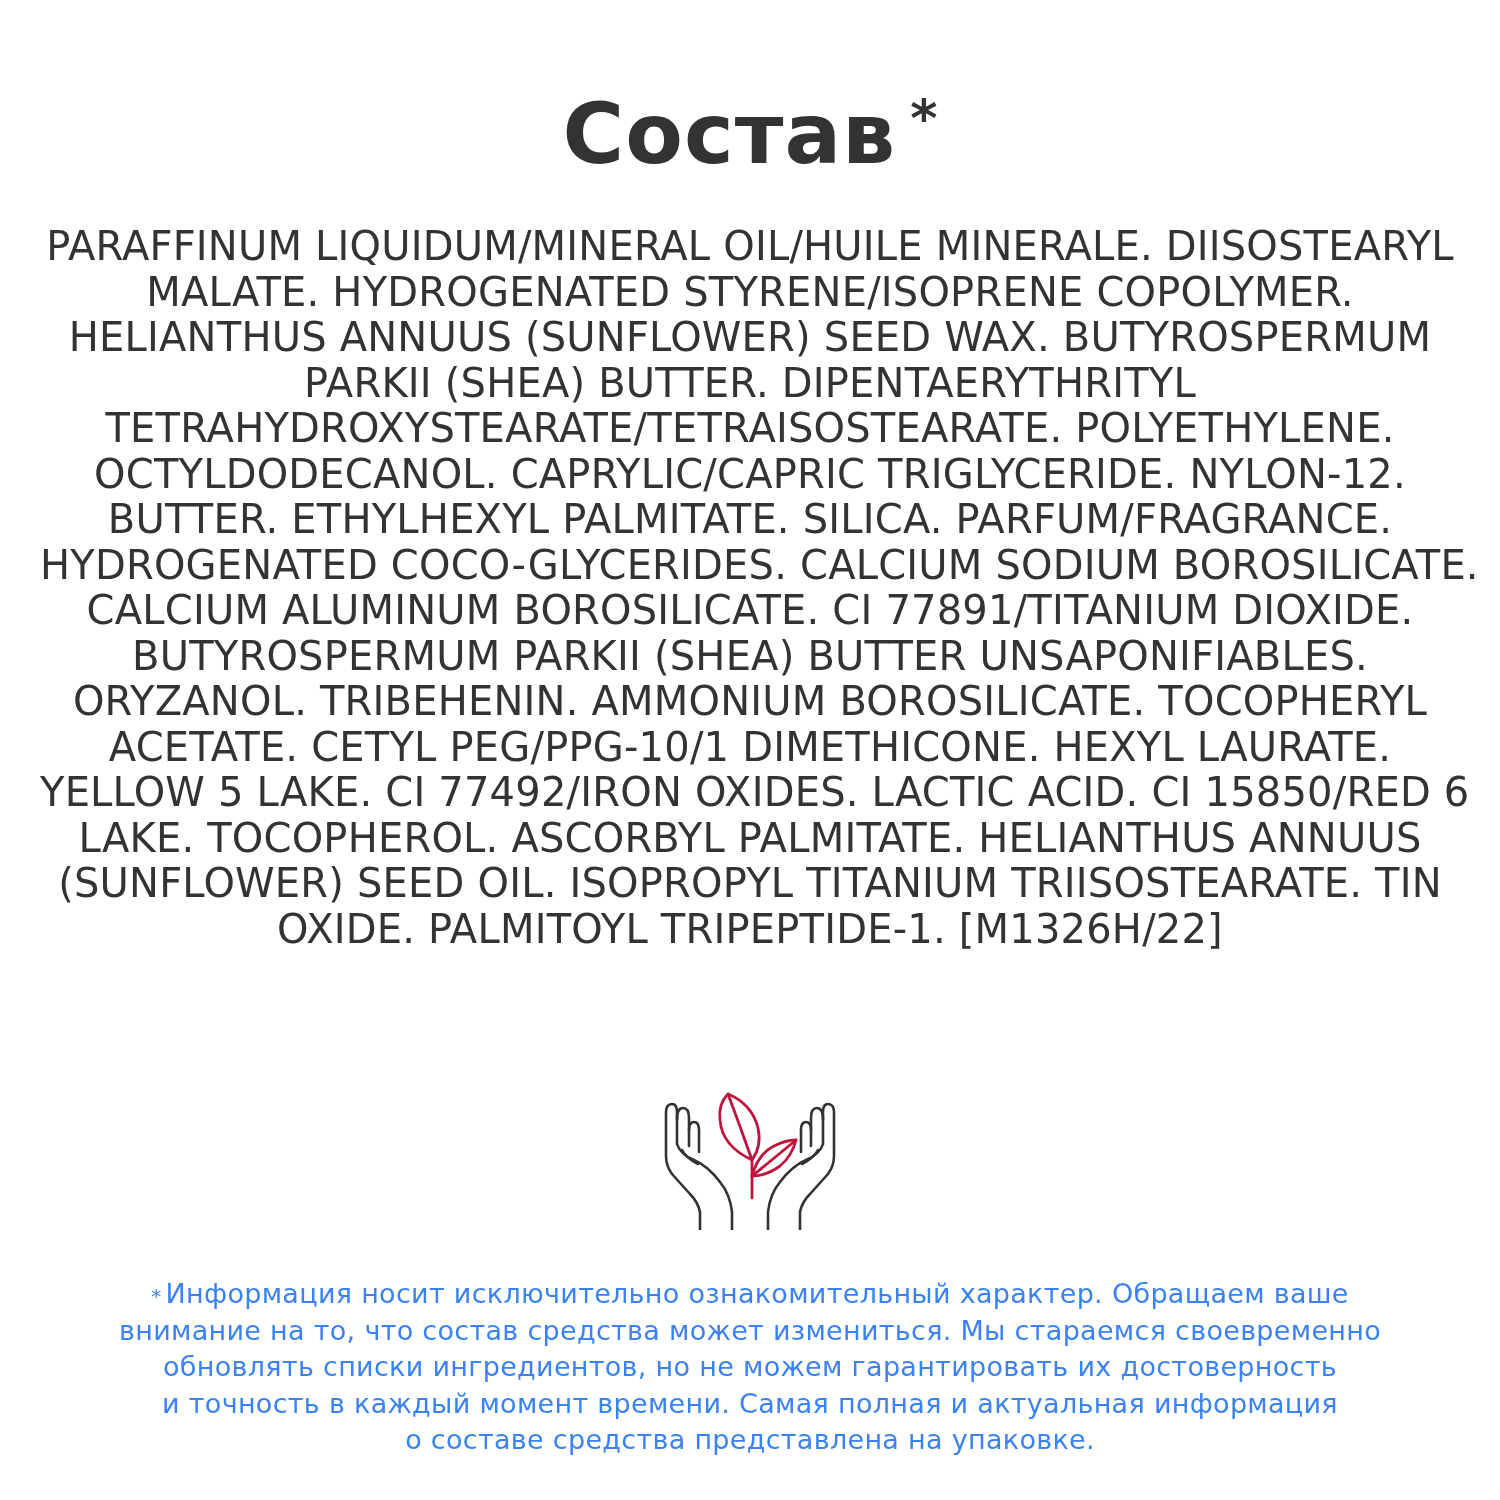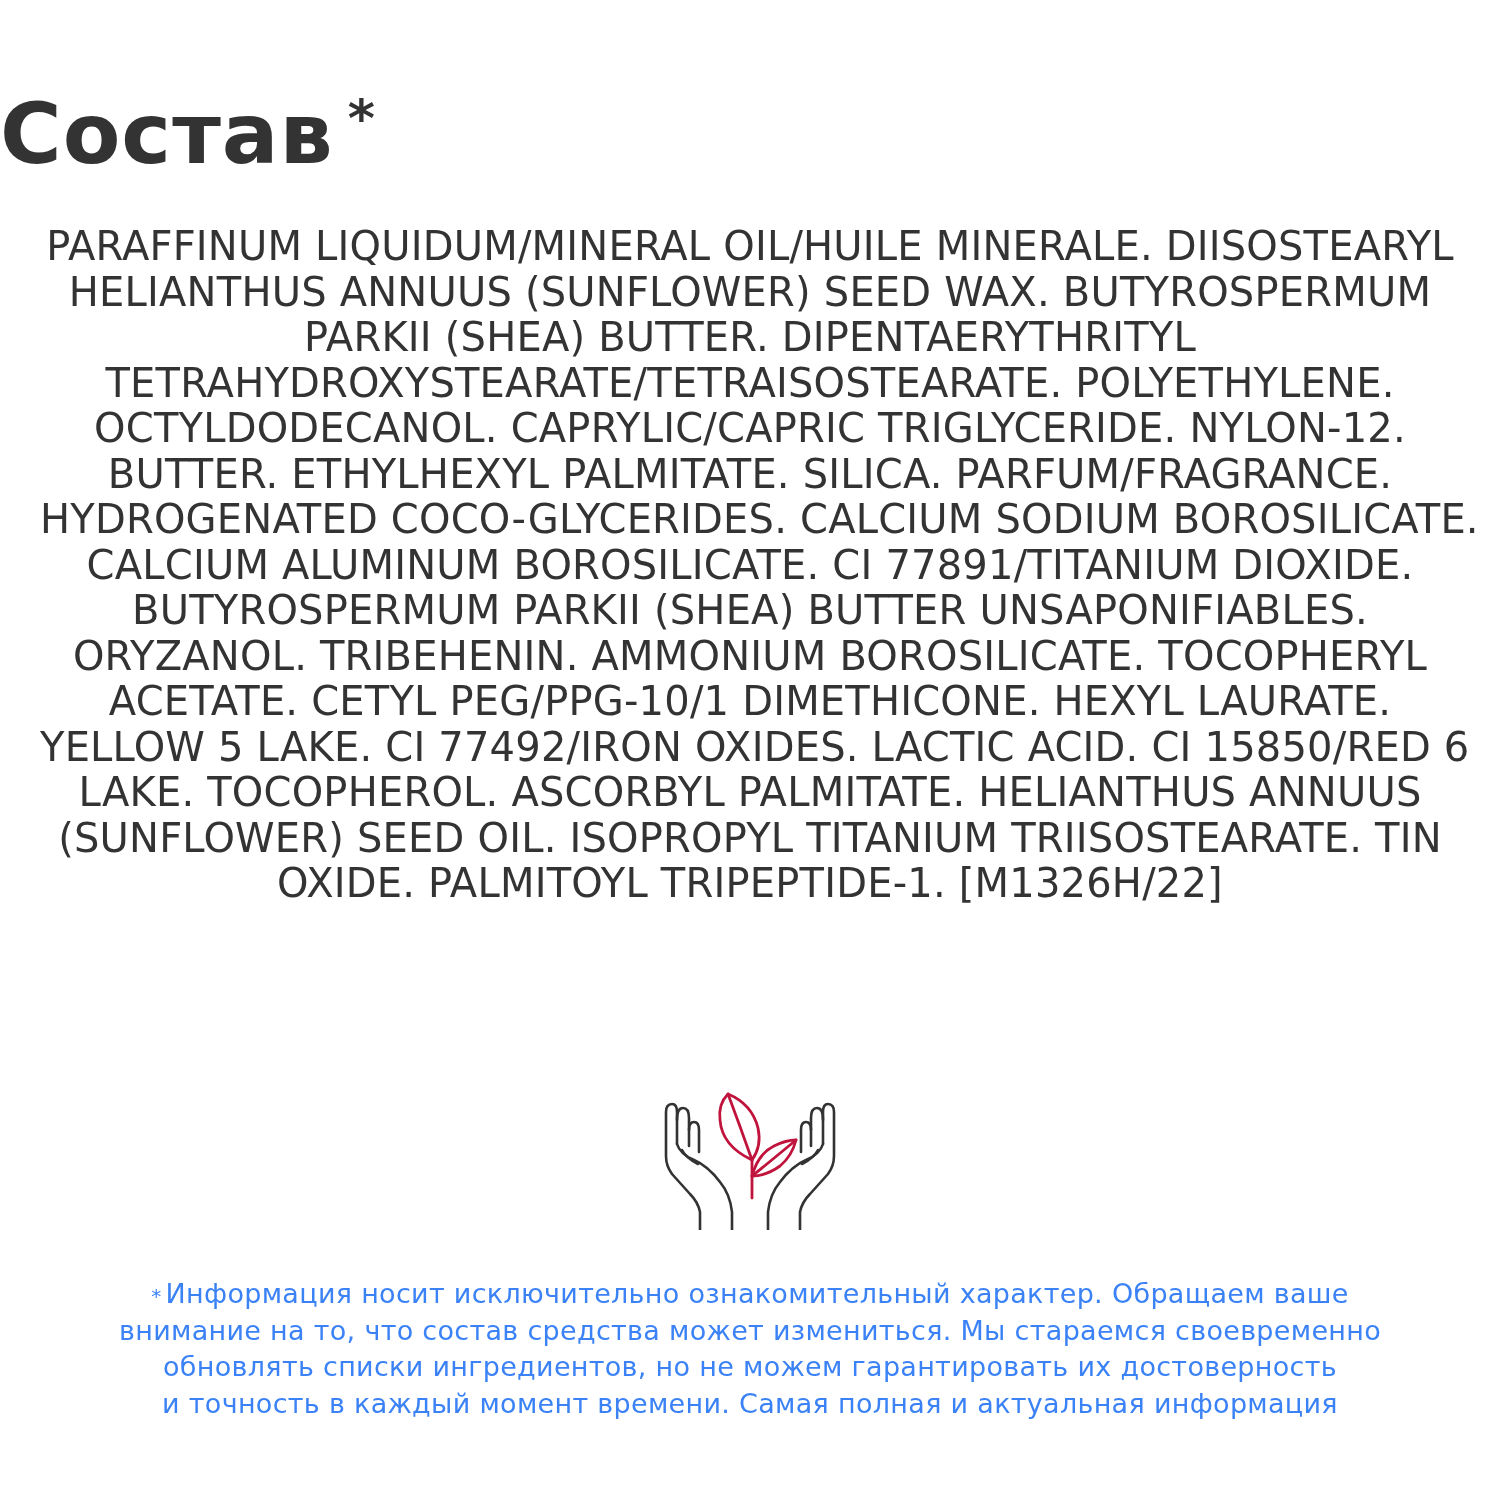--- a/index.html
+++ b/index.html
@@ -16,21 +16,21 @@
     }
     .page {
       position: absolute;
       inset: 0;
     }
     .title-wrap {
       position: absolute;
       top: 92px;
       left: 0;
       width: 1500px;
-      text-align: left;
+      text-align: center;
     }
     .title {
       display: inline-block;
       font-family: "DejaVu Sans", "Liberation Sans", sans-serif;
       font-weight: 700;
       font-size: 84px;
       letter-spacing: 1px;
       color: #333333;
       line-height: 1;
       position: relative;
@@ -103,20 +103,21 @@
 <body>
 
 <div class="page">
 
   <div class="title-wrap">
     <span class="title">Состав</span><span class="title-asterisk">*</span>
   </div>
 
   <div class="ingredients">
     <span class="ing-line">PARAFFINUM LIQUIDUM/MINERAL OIL/HUILE MINERALE. DIISOSTEARYL</span>
+    <span class="ing-line">MALATE. HYDROGENATED STYRENE/ISOPRENE COPOLYMER.</span>
     <span class="ing-line">HELIANTHUS ANNUUS (SUNFLOWER) SEED WAX. BUTYROSPERMUM</span>
     <span class="ing-line">PARKII (SHEA) BUTTER. DIPENTAERYTHRITYL</span>
     <span class="ing-line">TETRAHYDROXYSTEARATE/TETRAISOSTEARATE. POLYETHYLENE.</span>
     <span class="ing-line">OCTYLDODECANOL. CAPRYLIC/CAPRIC TRIGLYCERIDE. NYLON-12.</span>
     <span class="ing-line">BUTTER. ETHYLHEXYL PALMITATE. SILICA. PARFUM/FRAGRANCE.</span>
     <span class="ing-line">HYDROGENATED COCO-GLYCERIDES. CALCIUM SODIUM BOROSILICATE.</span>
     <span class="ing-line">CALCIUM ALUMINUM BOROSILICATE. CI 77891/TITANIUM DIOXIDE.</span>
     <span class="ing-line">BUTYROSPERMUM PARKII (SHEA) BUTTER UNSAPONIFIABLES.</span>
     <span class="ing-line">ORYZANOL. TRIBEHENIN. AMMONIUM BOROSILICATE. TOCOPHERYL</span>
     <span class="ing-line">ACETATE. CETYL PEG/PPG-10/1 DIMETHICONE. HEXYL LAURATE.</span>
@@ -153,15 +154,16 @@
         <path d="M92 86 Q112 70 136 50"></path>
       </g>
     </svg>
   </div>
 
   <div class="disclaimer">
     <span class="disc-line"><span class="disc-asterisk">*</span><span>Информация носит исключительно ознакомительный характер. Обращаем ваше</span></span>
     <span class="disc-line">внимание на то, что состав средства может измениться. Мы стараемся своевременно</span>
     <span class="disc-line">обновлять списки ингредиентов, но не можем гарантировать их достоверность</span>
     <span class="disc-line">и точность в каждый момент времени. Самая полная и актуальная информация</span>
+    <span class="disc-line">о составе средства представлена на упаковке.</span>
   </div>
 
 </div>
 
 </body></html>

